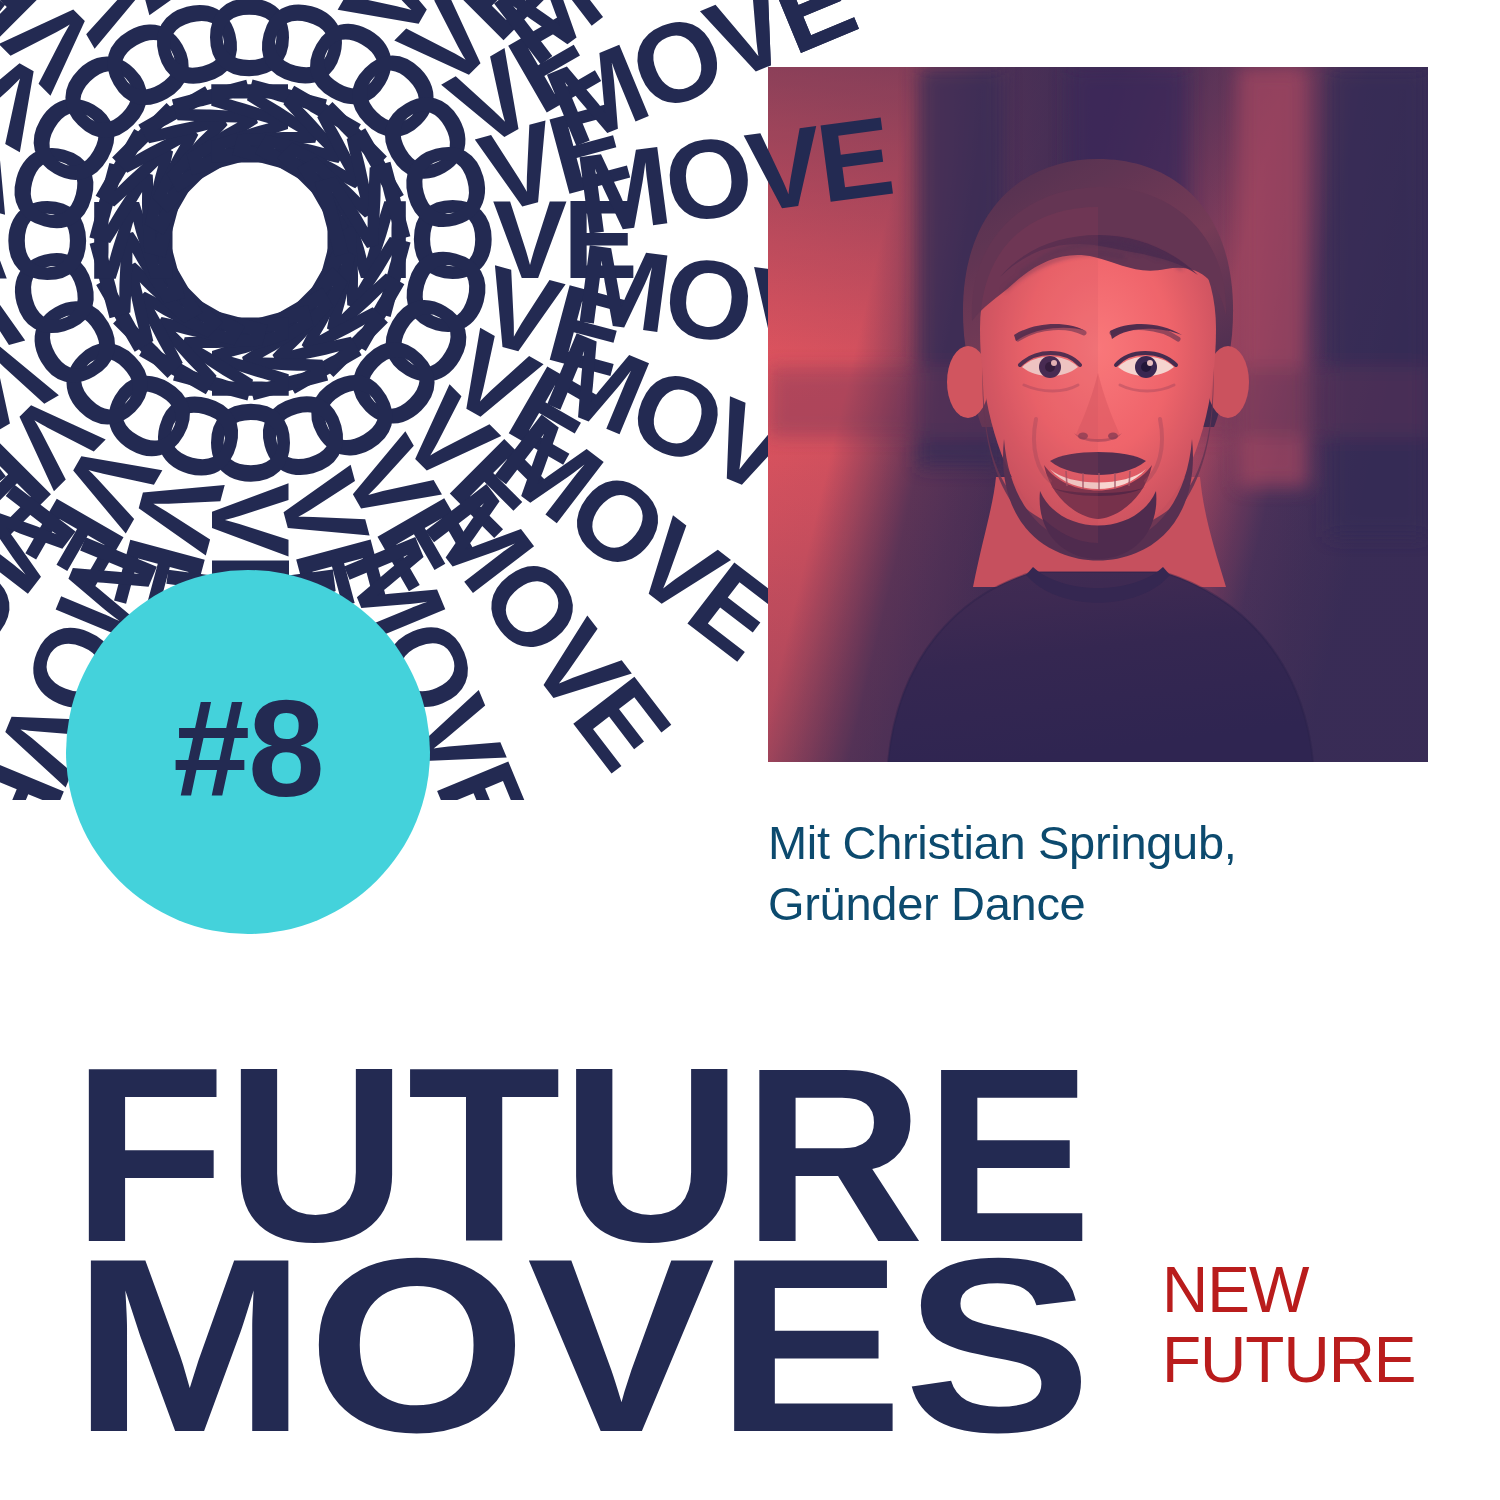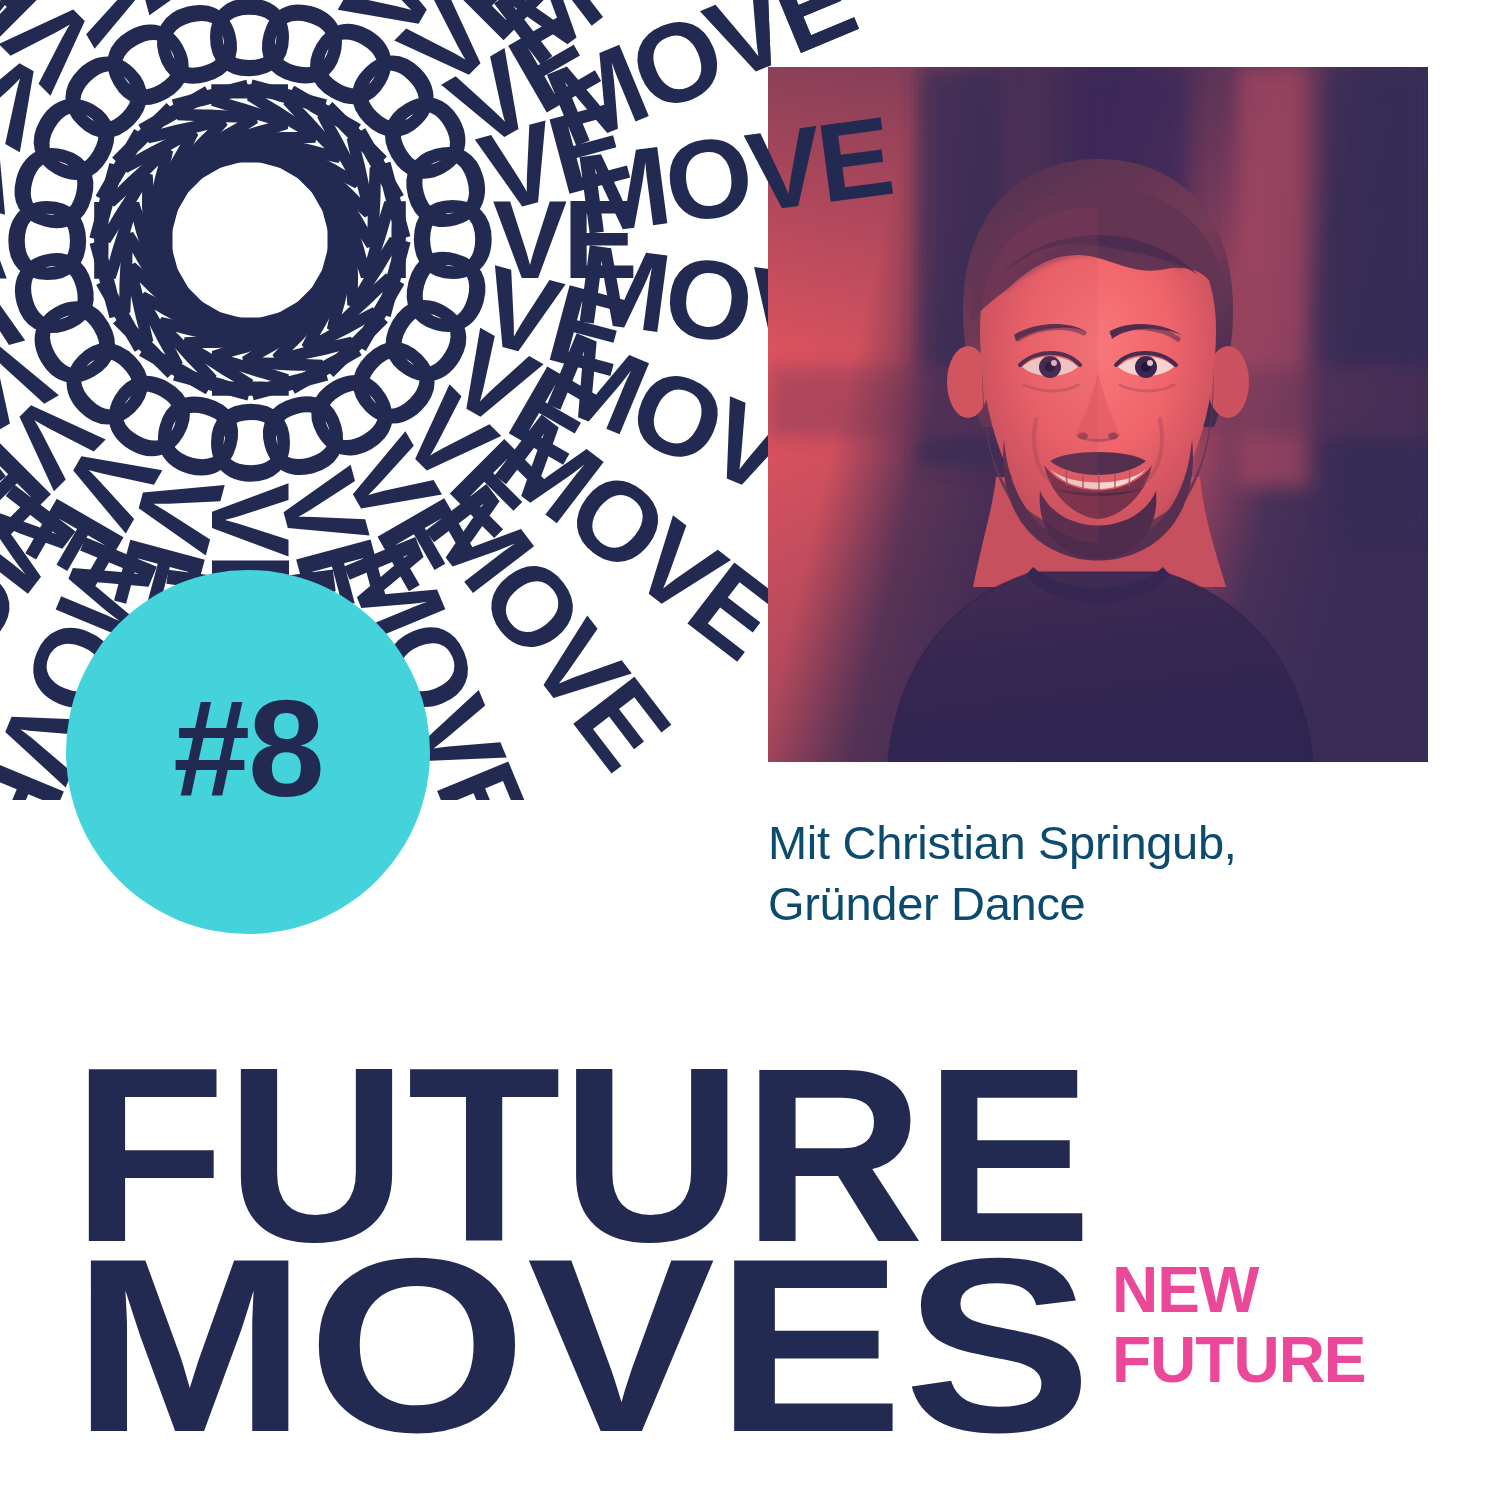--- a/index.html
+++ b/index.html
@@ -119,24 +119,24 @@
   #logo-svg { width: 1030px; height: 400px; display: block; }
   .logo-text {
     font-family: "Liberation Sans", sans-serif;
     font-weight: 700;
     fill: #232a52;
   }
 
   
   #tagline {
     position: absolute;
-    left: 1112px;
+    left: 1162px;
     top: 1256px;
-    color: #ec4899;
-    font-weight: 700;
+    color: #b91c1c;
+    font-weight: 400;
     font-size: 64px;
     line-height: 1.09;
     letter-spacing: -1px;
   }
   #tagline .tag-line { display: block; white-space: pre; }
 </style>
 </head>
 <body>
 
 <div id="cover">

